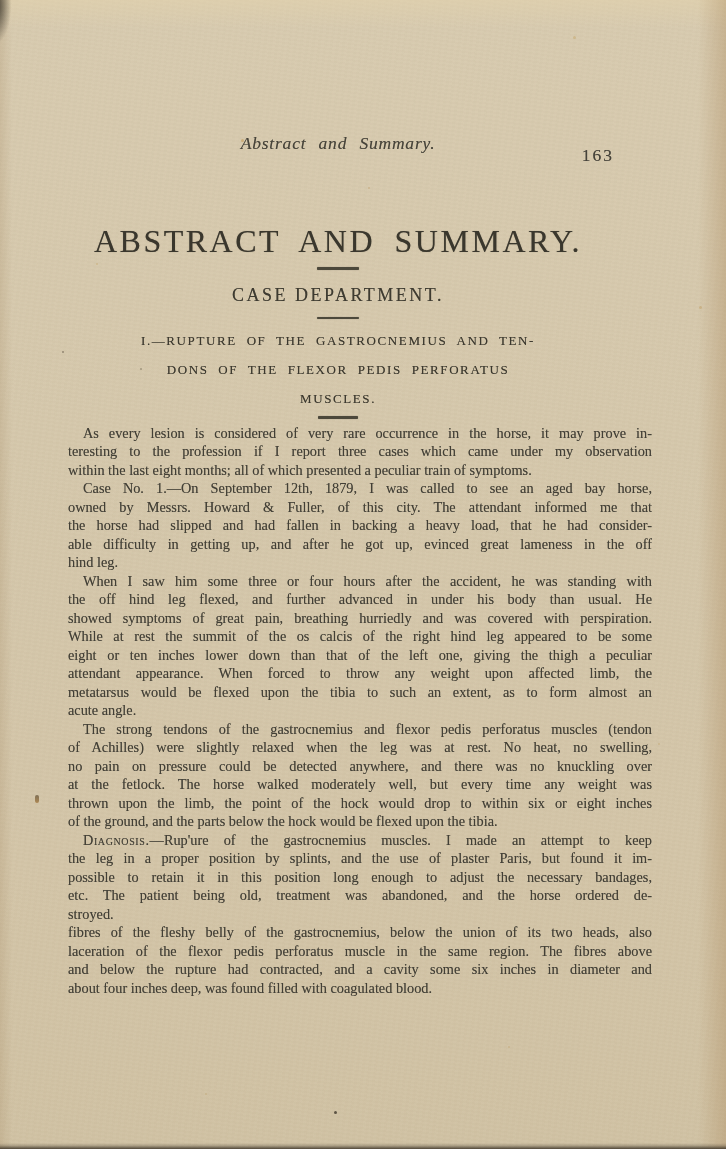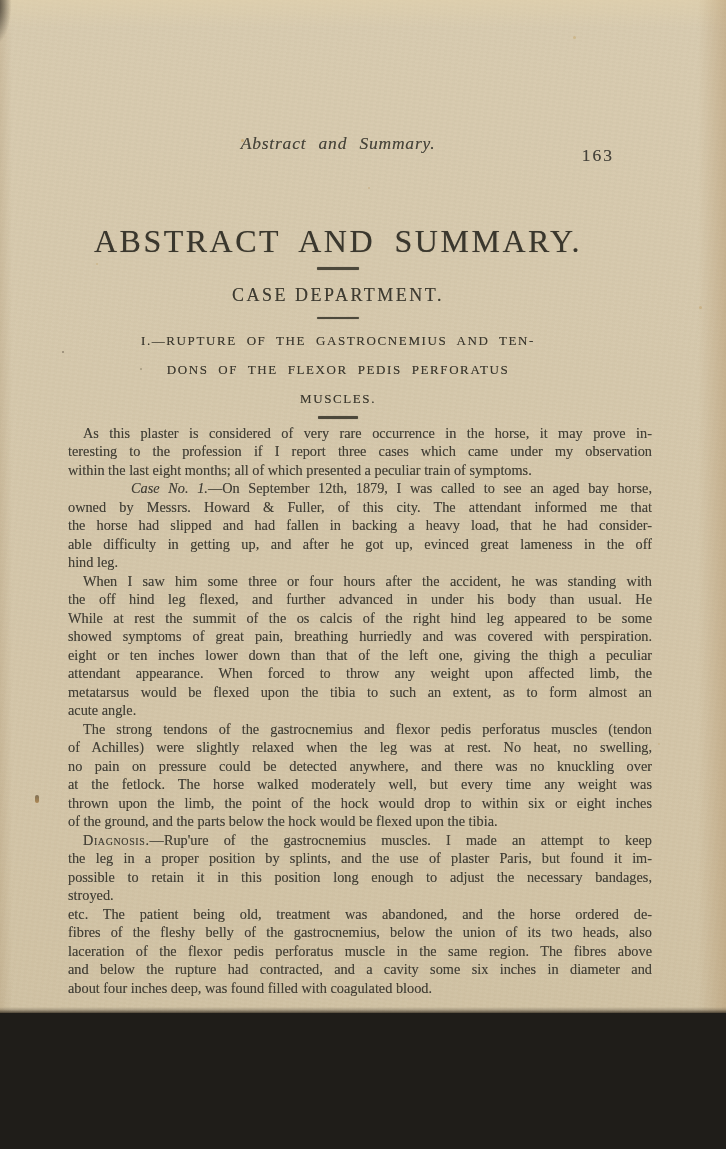--- a/index.html
+++ b/index.html
@@ -1,17 +1,17 @@
 <!DOCTYPE html>
 <html><head>
 <meta charset="utf-8">
 <style>
   html,body{margin:0;padding:0;background:#1f1d19;}
   .page{
-    position:relative;width:726px;height:1013px;overflow:hidden;
+    position:relative;width:726px;height:1149px;overflow:hidden;
     background:linear-gradient(180deg,#d8cbb0 0%,#d5c8ac 38%,#d3c5a8 75%,#d0c2a4 100%);
     font-family:"Liberation Serif","DejaVu Serif",serif;
     -webkit-font-smoothing:antialiased;
   }
   
   .grain{position:absolute;inset:0;pointer-events:none;opacity:.55;background-image:
     repeating-linear-gradient(8deg, rgba(255,250,235,.025) 0 2px, rgba(120,100,70,.03) 2px 4px),
     repeating-linear-gradient(98deg, rgba(255,250,235,.02) 0 3px, rgba(120,100,70,.025) 3px 6px);}
   .edge-top{position:absolute;left:0;right:0;top:0;height:28px;pointer-events:none;
     background:linear-gradient(180deg,rgba(232,214,172,.38),rgba(232,214,172,0));}
@@ -45,21 +45,21 @@
   .rule2{margin-top:12px;}
   .section-heading{margin-top:7px;text-align:center;transform:translateX(-22px);
     font-size:13px;letter-spacing:1.6px;word-spacing:5px;line-height:29px;color:#3b382e;
     text-shadow:0 0 .6px rgba(59,56,46,.5);}
   .rule3{margin-top:3px;width:40px;}
   .article-body{margin-top:5px;font-size:14.3px;line-height:18.5px;color:#423f36;
     text-shadow:0 0 .55px rgba(66,63,54,.5);}
   .body-line{height:18.5px;text-align:justify;text-align-last:justify;overflow:hidden;white-space:normal;}
   .body-line.plast{text-align-last:left;}
   .body-line.pfirst{text-indent:15px;}
-  .it{font-style:italic;margin-left:48px;}
+  .it{}
   .sc{font-variant:small-caps;letter-spacing:.6px;margin-top:27px;}
 </style>
 </head>
 <body>
 
 <div class="page">
   <div class="grain"></div>
   <div class="edge-top"></div>
   <div class="edge-right"></div>
   <div class="edge-left"></div>
@@ -78,55 +78,55 @@
     <div class="rule rule2"></div>
     <div class="section-heading">
         <div>I.—RUPTURE OF THE GASTROCNEMIUS AND TEN-</div>
         <div>DONS OF THE FLEXOR PEDIS PERFORATUS</div>
         <div>MUSCLES.</div>
       </div>
     <div class="rule rule3"></div>
 
     <div class="article-body">
         <div>
-          <div class="body-line pfirst"><span>As this plaster is considered of very rare occurrence in the horse, it may prove in-</span></div>
+          <div class="body-line pfirst"><span>As every lesion is considered of very rare occurrence in the horse, it may prove in-</span></div>
           <div class="body-line"><span>teresting to the profession if I report three cases which came under my observation</span></div>
           <div class="body-line plast"><span>within the last eight months; all of which presented a peculiar train of symptoms.</span></div>
         </div>
         <div>
           <div class="body-line pfirst"><span class="it">Case No. 1.</span><span>—On September 12th, 1879, I was called to see an aged bay horse,</span></div>
           <div class="body-line"><span>owned by Messrs. Howard &amp; Fuller, of this city. The attendant informed me that</span></div>
           <div class="body-line"><span>the horse had slipped and had fallen in backing a heavy load, that he had consider-</span></div>
           <div class="body-line"><span>able difficulty in getting up, and after he got up, evinced great lameness in the off</span></div>
           <div class="body-line plast"><span>hind leg.</span></div>
         </div>
         <div>
           <div class="body-line pfirst"><span>When I saw him some three or four hours after the accident, he was standing with</span></div>
           <div class="body-line"><span>the off hind leg flexed, and further advanced in under his body than usual. He</span></div>
+          <div class="body-line"><span>showed symptoms of great pain, breathing hurriedly and was covered with perspiration.</span></div>
           <div class="body-line"><span>While at rest the summit of the os calcis of the right hind leg appeared to be some</span></div>
-          <div class="body-line"><span>showed symptoms of great pain, breathing hurriedly and was covered with perspiration.</span></div>
           <div class="body-line"><span>eight or ten inches lower down than that of the left one, giving the thigh a peculiar</span></div>
           <div class="body-line"><span>attendant appearance. When forced to throw any weight upon affected limb, the</span></div>
           <div class="body-line"><span>metatarsus would be flexed upon the tibia to such an extent, as to form almost an</span></div>
           <div class="body-line plast"><span>acute angle.</span></div>
         </div>
         <div>
           <div class="body-line pfirst"><span>The strong tendons of the gastrocnemius and flexor pedis perforatus muscles (tendon</span></div>
           <div class="body-line"><span>of Achilles) were slightly relaxed when the leg was at rest. No heat, no swelling,</span></div>
           <div class="body-line"><span>no pain on pressure could be detected anywhere, and there was no knuckling over</span></div>
           <div class="body-line"><span>at the fetlock. The horse walked moderately well, but every time any weight was</span></div>
           <div class="body-line"><span>thrown upon the limb, the point of the hock would drop to within six or eight inches</span></div>
           <div class="body-line plast"><span>of the ground, and the parts below the hock would be flexed upon the tibia.</span></div>
         </div>
         <div>
           <div class="body-line pfirst"><span class="sc">Diagnosis.</span><span>—Rup'ure of the gastrocnemius muscles. I made an attempt to keep</span></div>
           <div class="body-line"><span>the leg in a proper position by splints, and the use of plaster Paris, but found it im-</span></div>
           <div class="body-line"><span>possible to retain it in this position long enough to adjust the necessary bandages,</span></div>
+          <div class="body-line"><span>etc. The patient being old, treatment was abandoned, and the horse ordered de-</span></div>
           <div class="body-line plast"><span>stroyed.</span></div>
-          <div class="body-line"><span>etc. The patient being old, treatment was abandoned, and the horse ordered de-</span></div>
         </div>
         <div>
           <div class="body-line"><span>fibres of the fleshy belly of the gastrocnemius, below the union of its two heads, also</span></div>
           <div class="body-line"><span>laceration of the flexor pedis perforatus muscle in the same region. The fibres above</span></div>
           <div class="body-line"><span>and below the rupture had contracted, and a cavity some six inches in diameter and</span></div>
           <div class="body-line plast"><span>about four inches deep, was found filled with coagulated blood.</span></div>
         </div>
       </div>
   </div>
 

